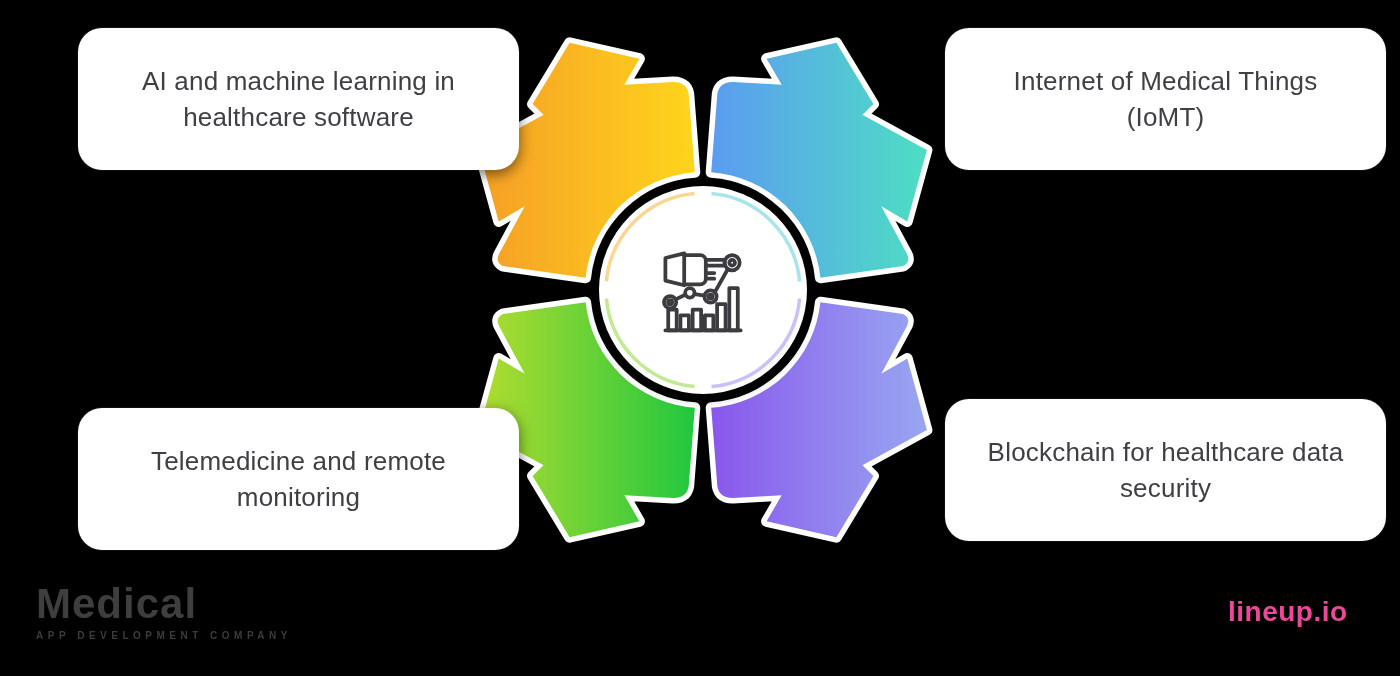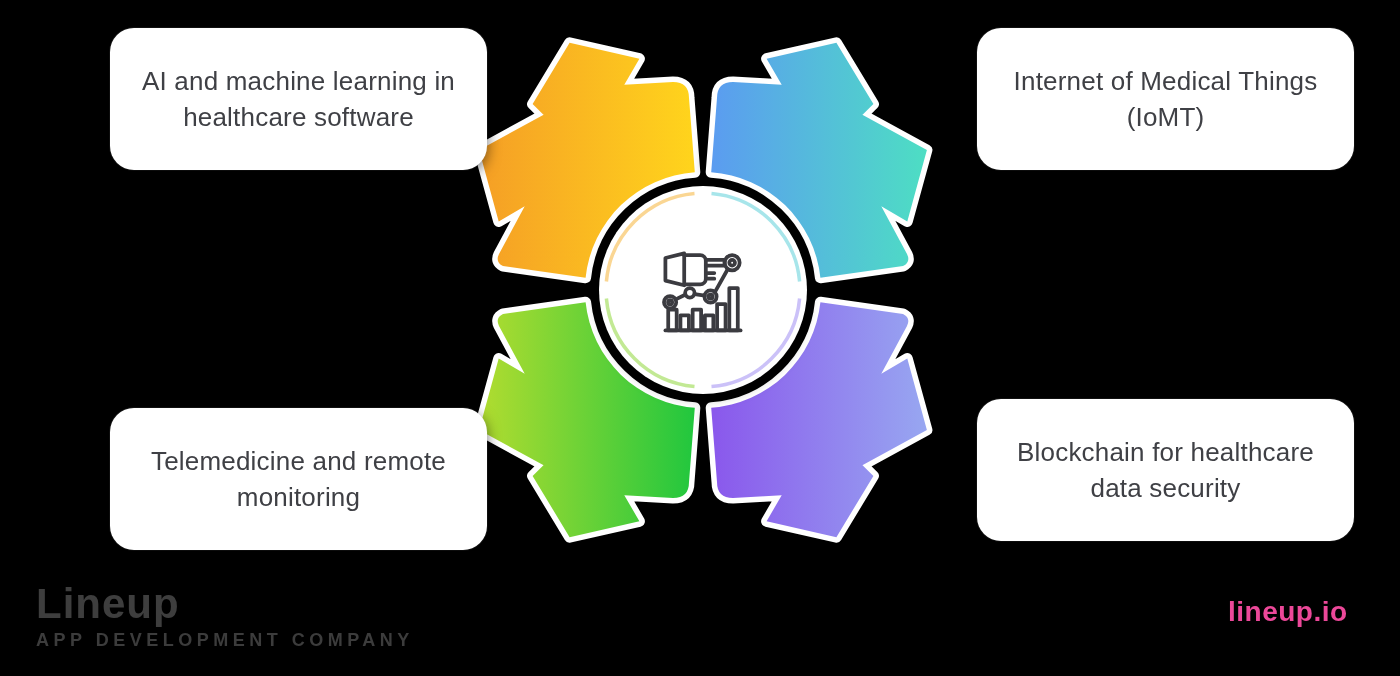--- a/index.html
+++ b/index.html
@@ -1,41 +1,41 @@
 <!DOCTYPE html>
 <html><head>
 <meta charset="utf-8">
 <style>
   html,body{margin:0;padding:0;background:#000;}
   #stage{
     position:relative;width:1400px;height:676px;background:#000;overflow:hidden;
     font-family:"Liberation Sans", sans-serif;
   }
   .card{
-    position:absolute;width:377px;height:142px;background:#ffffff;border-radius:24px;
+    position:absolute;width:441px;height:142px;background:#ffffff;border-radius:24px;
     display:flex;align-items:center;justify-content:center;text-align:center;
     box-shadow:0 4px 14px rgba(0,0,0,0.55), 0 0 0 1px rgba(255,255,255,0.08);
-    padding:7px 28px;box-sizing:border-box;margin-left:32px;
+    padding:7px 28px;box-sizing:border-box;
   }
   .card span{
     color:#3f4045;font-size:26px;line-height:36px;font-weight:400;
     letter-spacing:0.2px;
   }
   #card-tl{left:78px;top:28px;}
   #card-tr{left:945px;top:28px;}
   #card-bl{left:78px;top:408px;}
   #card-br{left:945px;top:399px;}
   #hub{position:absolute;left:443px;top:30px;width:520px;height:520px;}
   .q{stroke:#ffffff;stroke-width:11;stroke-linejoin:round;paint-order:stroke;
      filter:drop-shadow(0 3px 6px rgba(0,0,0,0.55));}
   .ic{stroke:#3b3b40;stroke-width:4;fill:none;stroke-linecap:round;stroke-linejoin:round;}
   .ring{fill:none;stroke-width:3.5;opacity:0.55;}
   #logo-wm{position:absolute;left:36px;top:584px;color:#3e3e3e;}
   #logo-wm .big{font-size:42px;font-weight:700;letter-spacing:1px;line-height:40px;}
-  #logo-wm .tag{font-size:18px;font-weight:700;letter-spacing:4.5px;margin-top:6px;
+  #logo-wm .tag{font-size:10px;font-weight:700;letter-spacing:4.5px;margin-top:6px;
     text-transform:uppercase;color:#3c3c3c;}
   #site-wm{position:absolute;left:1228px;top:596px;color:#ec4899;font-size:28px;
     font-weight:700;letter-spacing:0.5px;}
 </style>
 </head>
 <body>
 
 <div id="stage">
 
   <svg id="hub" viewBox="0 0 520 520" width="520" height="520">
@@ -118,18 +118,18 @@
     <span>Telemedicine and remote monitoring</span>
   </div>
   <div class="card" id="card-tr">
     <span>Internet of Medical Things (IoMT)</span>
   </div>
   <div class="card" id="card-br">
     <span>Blockchain for healthcare data security</span>
   </div>
 
   <div id="logo-wm">
-    <div class="big">Lineup</div>
+    <div class="big">Medical</div>
     <div class="tag">app development company</div>
   </div>
   <div id="site-wm">lineup.io</div>
 
 </div>
 
 </body></html>

